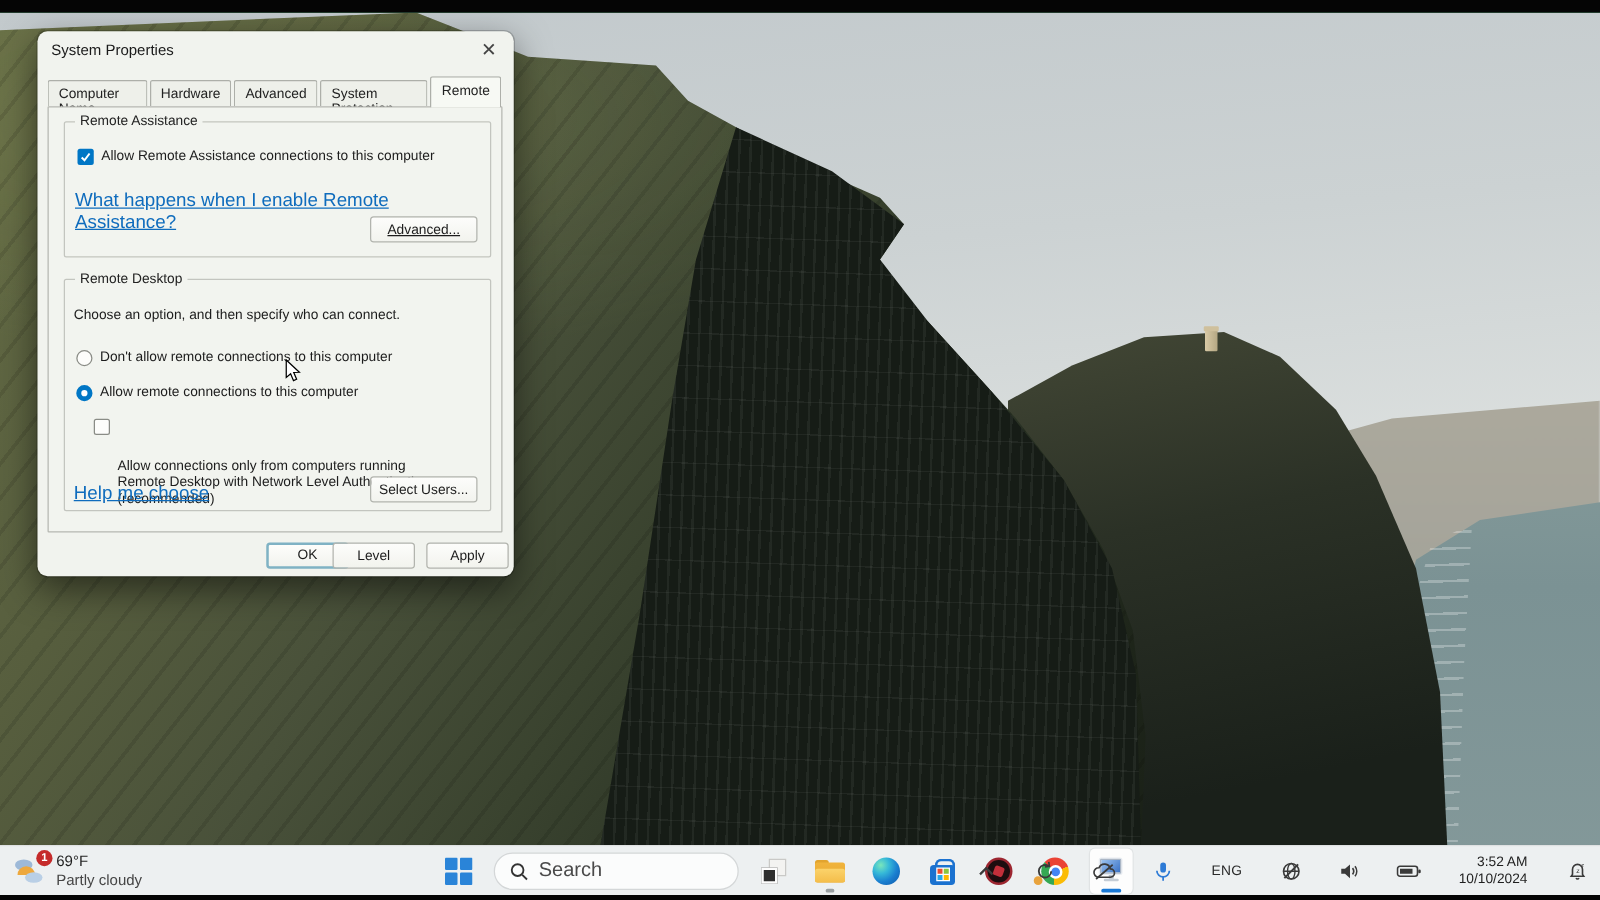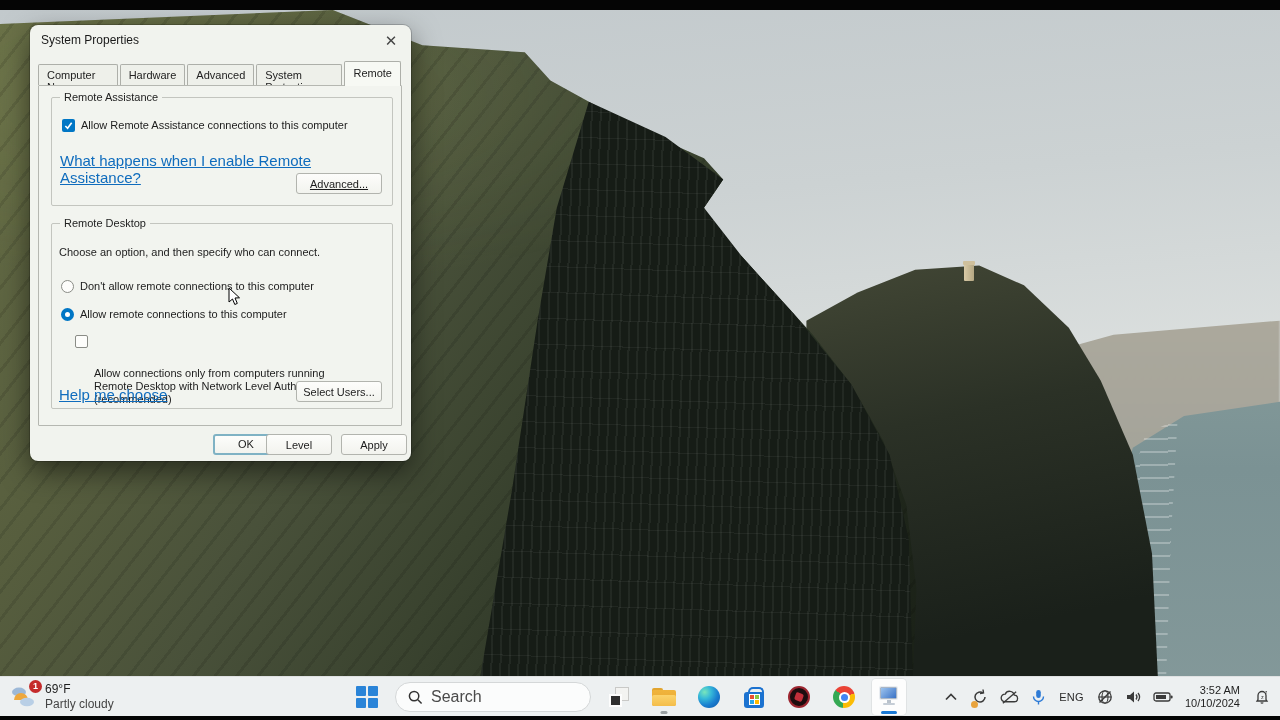--- a/index.html
+++ b/index.html
@@ -146,21 +146,21 @@
   .icon-redapp::after { content:""; position:absolute; left:5px; top:5px; width:8px; height:8px; background:#c22f3a; border-radius:2px; transform:rotate(20deg); }
   .icon-chrome { position:relative; width:22px; height:22px; border-radius:50%;
     background:conic-gradient(from -50deg,#ea4335 0 120deg,#fbbc05 120deg 235deg,#34a853 235deg 360deg); }
   .icon-chrome::before { content:""; position:absolute; left:5.5px; top:5.5px; width:11px; height:11px; background:#fff; border-radius:50%; }
   .icon-chrome::after { content:""; position:absolute; left:7.5px; top:7.5px; width:7px; height:7px; background:#4285f4; border-radius:50%; }
   .icon-sysprop { position:relative; width:22px; height:20px; }
   .icon-sysprop .m-screen { position:absolute; left:2px; top:0; width:17px; height:12px; background:linear-gradient(135deg,#9cc3ee,#3a72c6); border:1px solid #aab6c6; border-radius:1px; box-shadow:0 0 0 1px #e8ecf1; }
   .icon-sysprop .m-stand { position:absolute; left:9px; top:13px; width:4px; height:3px; background:#b9c2cc; }
   .icon-sysprop .m-base { position:absolute; left:5px; top:16px; width:12px; height:2px; background:#c5cdd6; border-radius:1px; }
 
-  .tray { position:absolute; right:8px; top:0; height:40px; display:flex; align-items:center; gap:9px; }
+  .tray { position:absolute; right:8px; top:0; height:40px; display:flex; align-items:center; gap:27px; }
   .tray-icon { display:flex; align-items:center; justify-content:center; width:20px; height:30px; }
   .tray-lang { font-size:11px; color:#2a2a2a; letter-spacing:.3px; padding:0 2px; }
   .tray-clock { display:flex; flex-direction:column; align-items:flex-end; justify-content:center; line-height:13px; padding:0 3px; }
   .tray-time, .tray-date { font-size:11px; color:#1f1f1f; }
   .sync-wrap { position:relative; }
   .sync-dot { position:absolute; left:1px; bottom:4px; width:7px; height:7px; background:#e8a33d; border-radius:50%; }
 </style>
 </head>
 <body>
 

